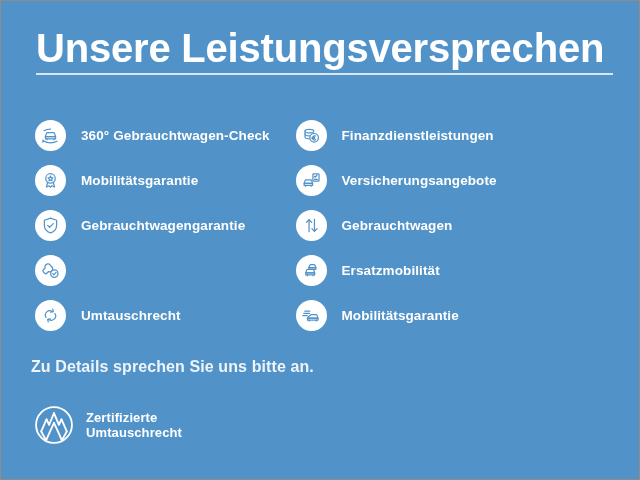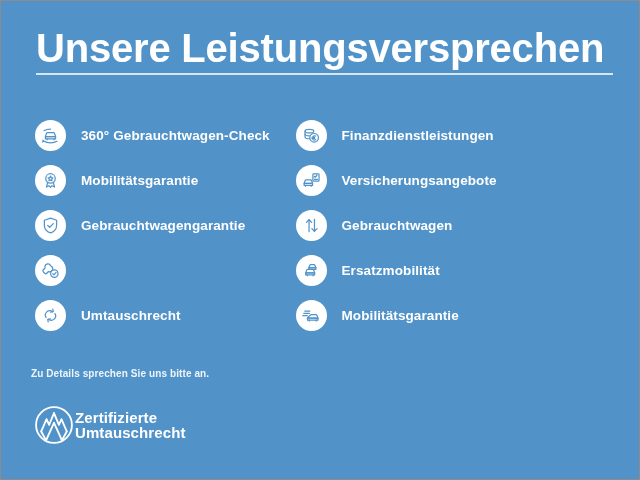--- a/index.html
+++ b/index.html
@@ -78,41 +78,41 @@
     font-weight: bold;
     color: #ffffff;
     white-space: nowrap;
     letter-spacing: 0.1px;
   }
 
   .note {
     position: absolute;
     left: 30px;
     top: 357px;
-    font-size: 10px;
+    font-size: 16px;
     font-weight: bold;
     color: #eef4fa;
     letter-spacing: 0.1px;
-    margin-top: 10px;
   }
 
   .brand {
     position: absolute;
     left: 32px;
     top: 403px;
     display: flex;
     align-items: center;
   }
   .brand-mark {
     flex: 0 0 auto;
     width: 42px;
     height: 42px;
   }
   .brand-text {
-    font-size: 15px;
+    margin-left: 11px;
+    font-size: 13px;
     font-weight: bold;
     color: #ffffff;
     line-height: 15px;
     letter-spacing: 0.1px;
   }
   .brand-text div { white-space: nowrap; }
 </style>
 </head>
 <body>
 

